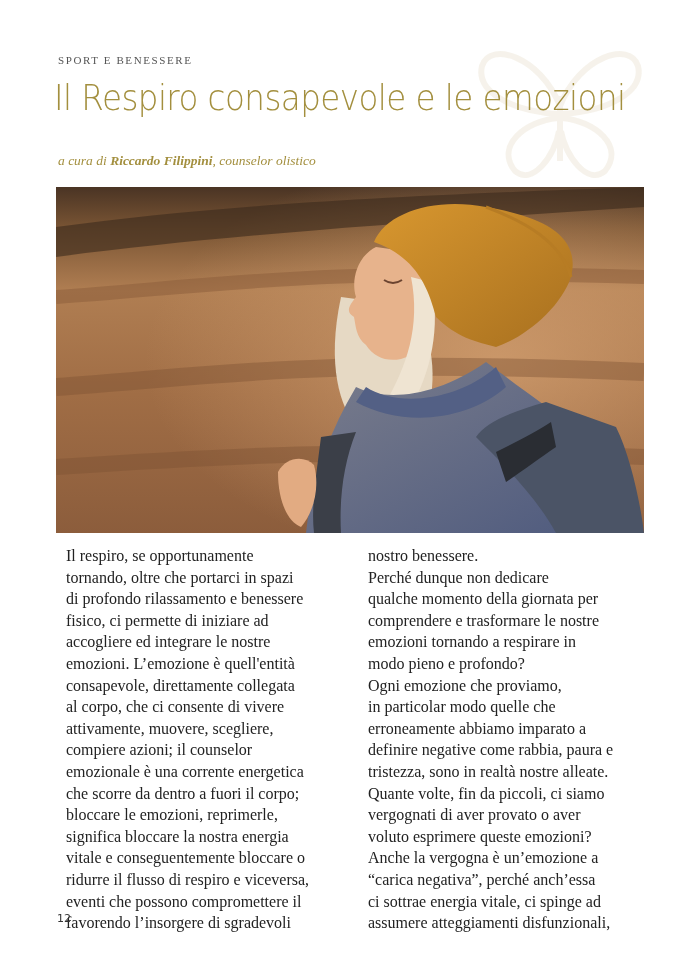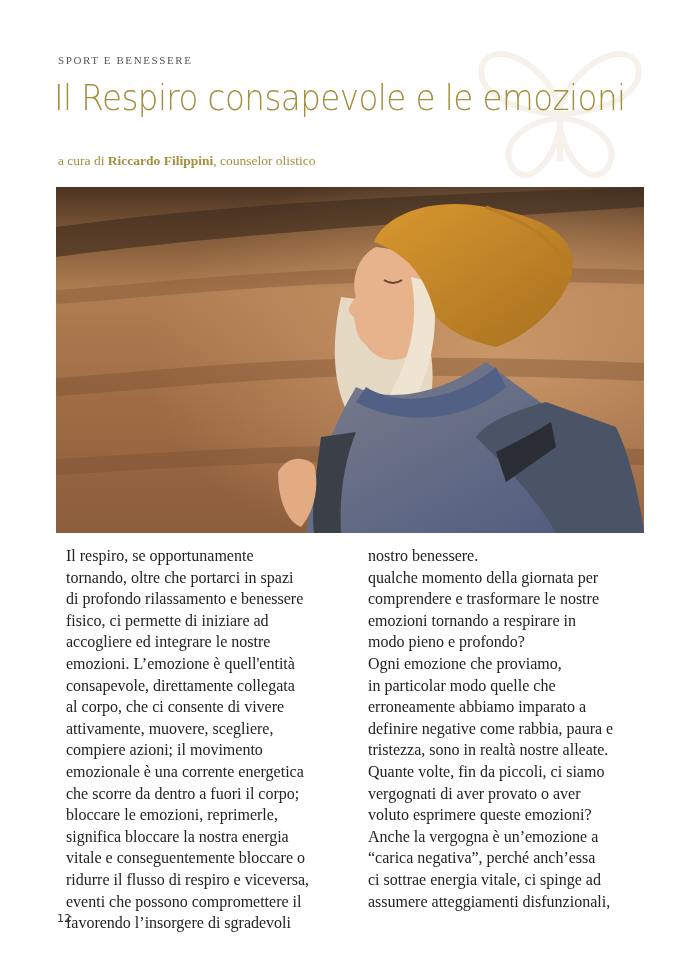--- a/index.html
+++ b/index.html
@@ -34,20 +34,21 @@
     letter-spacing: -0.6px;
     color: #a38f3e;
     white-space: nowrap;
     transform: scaleX(0.93);
     transform-origin: left top;
   }
   .byline {
     position: absolute;
     left: 58px; top: 153px;
     font-family: "Liberation Serif", serif;
+    font-style: italic;
     font-size: 13.5px;
     color: #a38f3e;
   }
   .byline b { font-weight: bold; }
   .photo {
     position: absolute;
     left: 56px; top: 187px;
     width: 588px; height: 346px;
     overflow: hidden;
     background: #9a6a45;
@@ -146,33 +147,34 @@
 <div class="col col-left">
   <span class="line">Il respiro, se opportunamente</span>
   <span class="line">tornando, oltre che portarci in spazi</span>
   <span class="line">di profondo rilassamento e benessere</span>
   <span class="line">fisico, ci permette di iniziare ad</span>
   <span class="line">accogliere ed integrare le nostre</span>
   <span class="line">emozioni. L’emozione è quell'entità</span>
   <span class="line">consapevole, direttamente collegata</span>
   <span class="line">al corpo, che ci consente di vivere</span>
   <span class="line">attivamente, muovere, scegliere,</span>
-  <span class="line">compiere azioni; il movimento</span>
+  <span class="line">compiere azioni; il counselor</span>
   <span class="line">emozionale è una corrente energetica</span>
   <span class="line">che scorre da dentro a fuori il corpo;</span>
   <span class="line">bloccare le emozioni, reprimerle,</span>
   <span class="line">significa bloccare la nostra energia</span>
   <span class="line">vitale e conseguentemente bloccare o</span>
   <span class="line">ridurre il flusso di respiro e viceversa,</span>
   <span class="line">eventi che possono compromettere il</span>
   <span class="line">favorendo l’insorgere di sgradevoli</span>
 </div>
 
 <div class="col col-right">
   <span class="line">nostro benessere.</span>
+  <span class="line">Perché dunque non dedicare</span>
   <span class="line">qualche momento della giornata per</span>
   <span class="line">comprendere e trasformare le nostre</span>
   <span class="line">emozioni tornando a respirare in</span>
   <span class="line">modo pieno e profondo?</span>
   <span class="line">Ogni emozione che proviamo,</span>
   <span class="line">in particolar modo quelle che</span>
   <span class="line">erroneamente abbiamo imparato a</span>
   <span class="line">definire negative come rabbia, paura e</span>
   <span class="line">tristezza, sono in realtà nostre alleate.</span>
   <span class="line">Quante volte, fin da piccoli, ci siamo</span>

